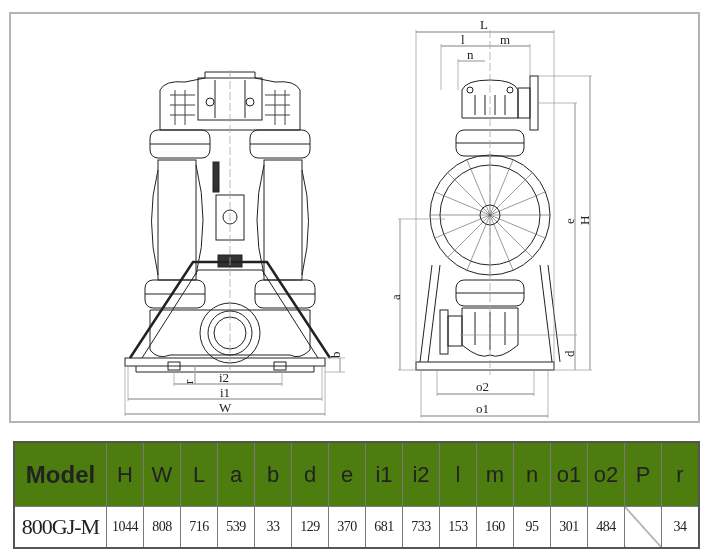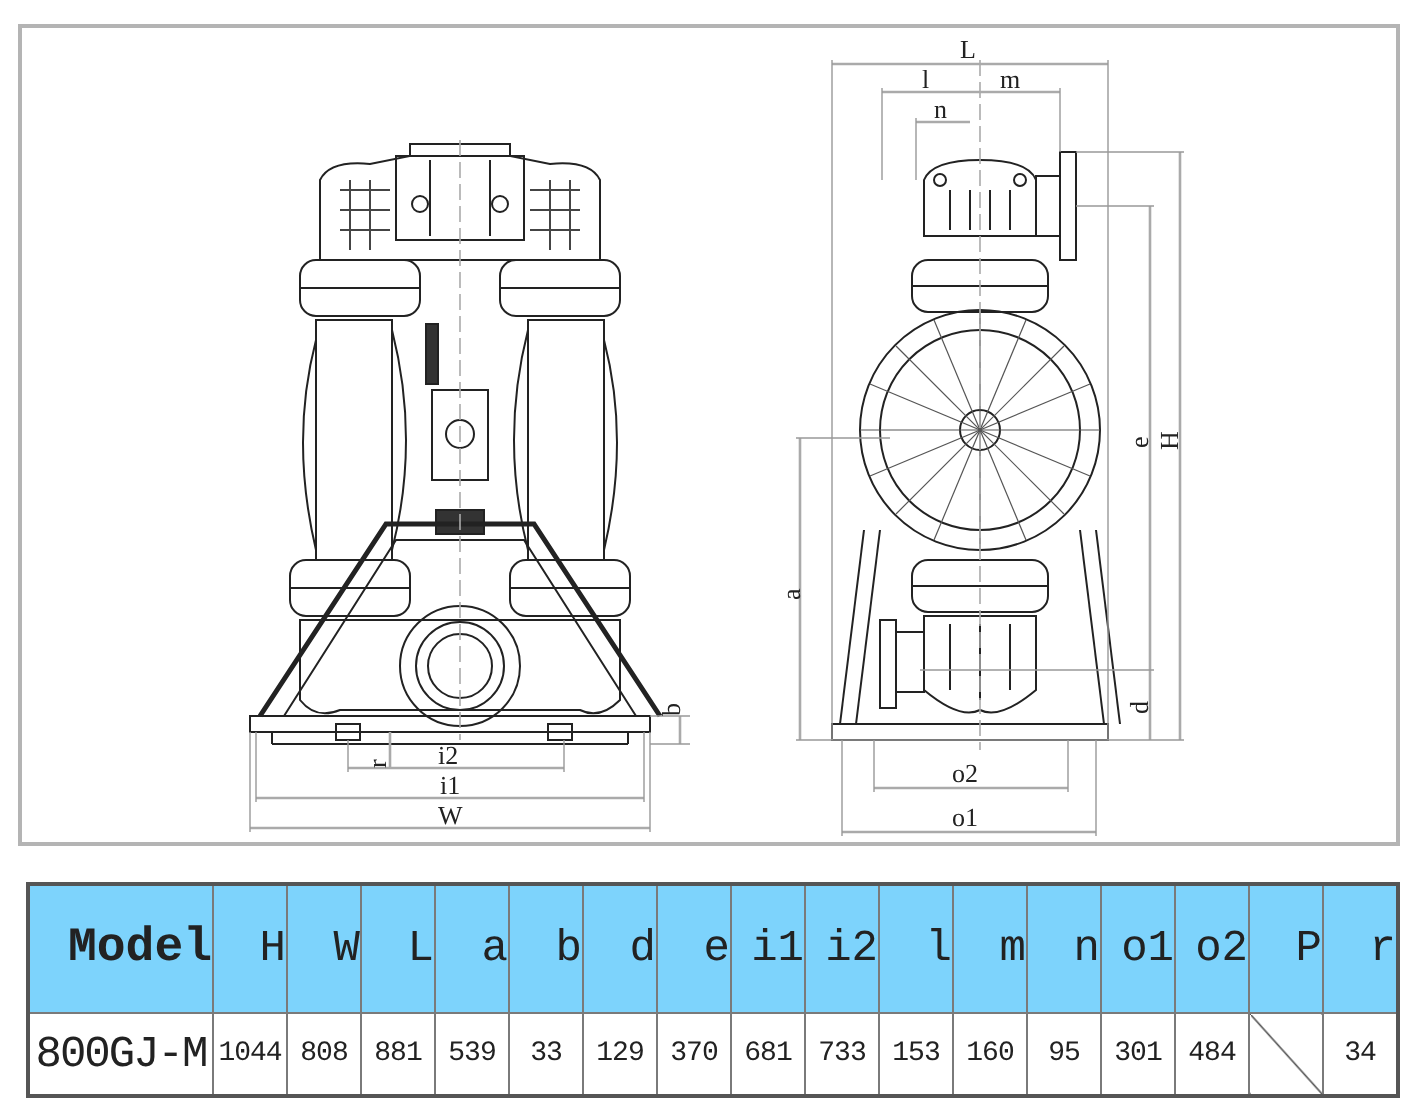--- a/index.html
+++ b/index.html
@@ -2,24 +2,24 @@
 <html><head>
 <meta charset="utf-8">
 <style>
   html, body { margin:0; padding:0; background:#ffffff; }
   body { width:710px; height:558px; position:relative; overflow:hidden; font-family:"Liberation Sans", sans-serif; }
   #drawing-frame { position:absolute; left:9px; top:12px; width:691px; height:411px; border:2px solid #b4b4b4; box-sizing:border-box; background:#fff; }
   #drawing { position:absolute; left:0; top:0; width:710px; height:430px; }
   .dim-label { font-family:"Liberation Serif", serif; font-size:13px; fill:#222; }
   #spec-table { position:absolute; left:13px; top:441px; border-collapse:collapse; border:2px solid #555; }
   #spec-table th, #spec-table td { border:1px solid #7a7a7a; text-align:center; padding:0; color:#222; }
-  #spec-table th { background:#7dd3fc; height:63px; font-weight:normal; font-size:22px; font-family:Liberation Mono, monospace;text-align:right; }
+  #spec-table th { background:#4d7c0f; height:63px; font-weight:normal; font-size:22px; font-family:Liberation Sans, sans-serif; }
   #spec-table th.model { font-weight:bold; font-size:24px; width:91px; }
   #spec-table th.col { width:36px; }
-  #spec-table td { background:#fff; height:40px; font-size:14px; font-family:Liberation Mono, monospace; letter-spacing:-0.5px;margin-left:21px; }
+  #spec-table td { background:#fff; height:40px; font-size:14px; font-family:Liberation Serif, serif; letter-spacing:-0.5px;margin-left:21px; }
   #spec-table td.model { font-size:22px; letter-spacing:-1px; }
   #spec-table td.slash { background:linear-gradient(to top right, #fff calc(50% - 0.8px), #555 50%, #fff calc(50% + 0.8px)); }
 </style>
 </head>
 <body>
 
 <div id="drawing-frame"></div>
 
 <svg id="drawing" viewBox="0 0 710 430" xmlns="http://www.w3.org/2000/svg">
   <g fill="none" stroke="#222" stroke-width="1">
@@ -213,21 +213,21 @@
       <th class="col">o2</th>
       <th class="col">P</th>
       <th class="col">r</th>
     </tr>
   </thead>
   <tbody>
     <tr>
       <td class="model">800GJ-M</td>
       <td>1044</td>
       <td>808</td>
-      <td>881</td>
+      <td>716</td>
       <td>539</td>
       <td>33</td>
       <td>129</td>
       <td>370</td>
       <td>681</td>
       <td>733</td>
       <td>153</td>
       <td>160</td>
       <td>95</td>
       <td>301</td>

